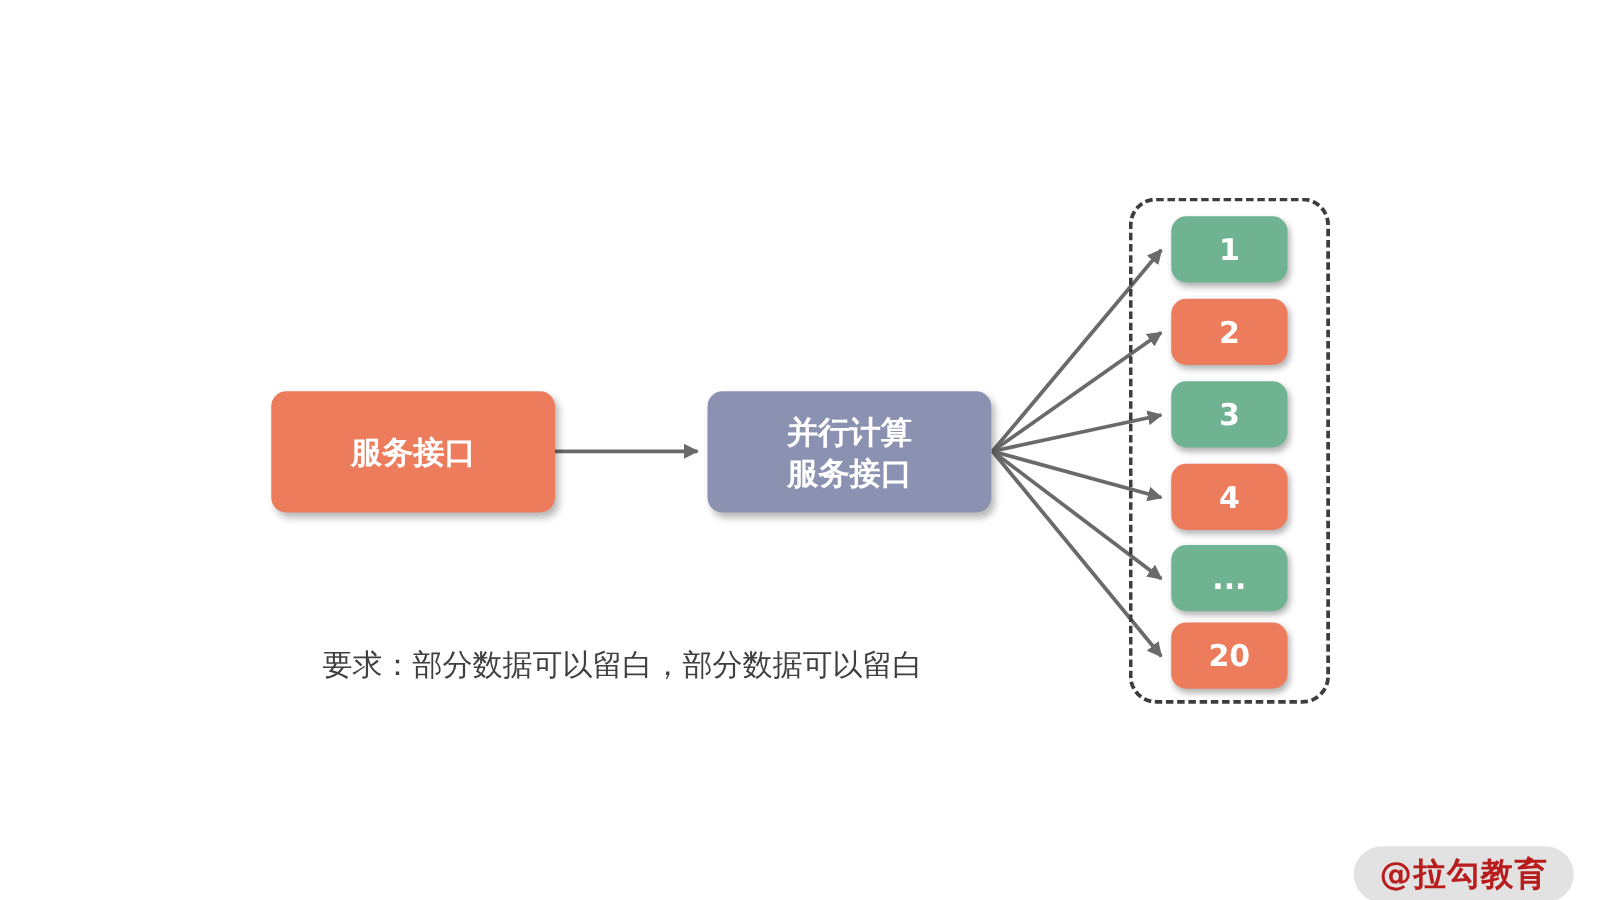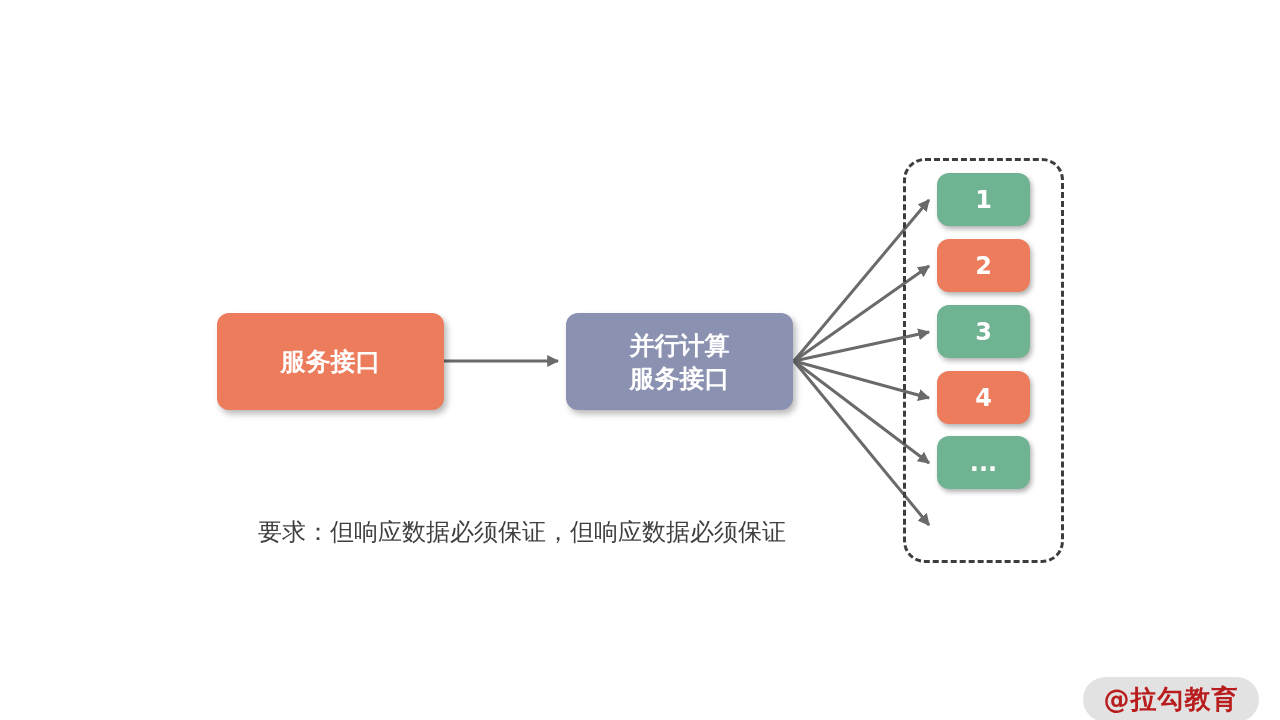--- a/index.html
+++ b/index.html
@@ -146,20 +146,23 @@
   </div>
   <div class="worker-box" style="top: 305px; background: rgb(111, 179, 146);">
     <span>3</span>
   </div>
   <div class="worker-box" style="top: 371px; background: rgb(237, 124, 92);">
     <span>4</span>
   </div>
   <div class="worker-box" style="top: 436px; background: rgb(111, 179, 146);">
     <span>...</span>
   </div>
+  <div class="worker-box" style="top: 498px; background: rgb(237, 124, 92);">
+    <span>20</span>
+  </div>
 
-  <div class="requirement">要求：但响应数据必须保证，但响应数据必须保证</div>
+  <div class="requirement">要求：部分数据可以留白，部分数据可以留白</div>
 
   <div class="watermark">
     <span>@拉勾教育</span>
   </div>
 
 </div>
 
 </body></html>

